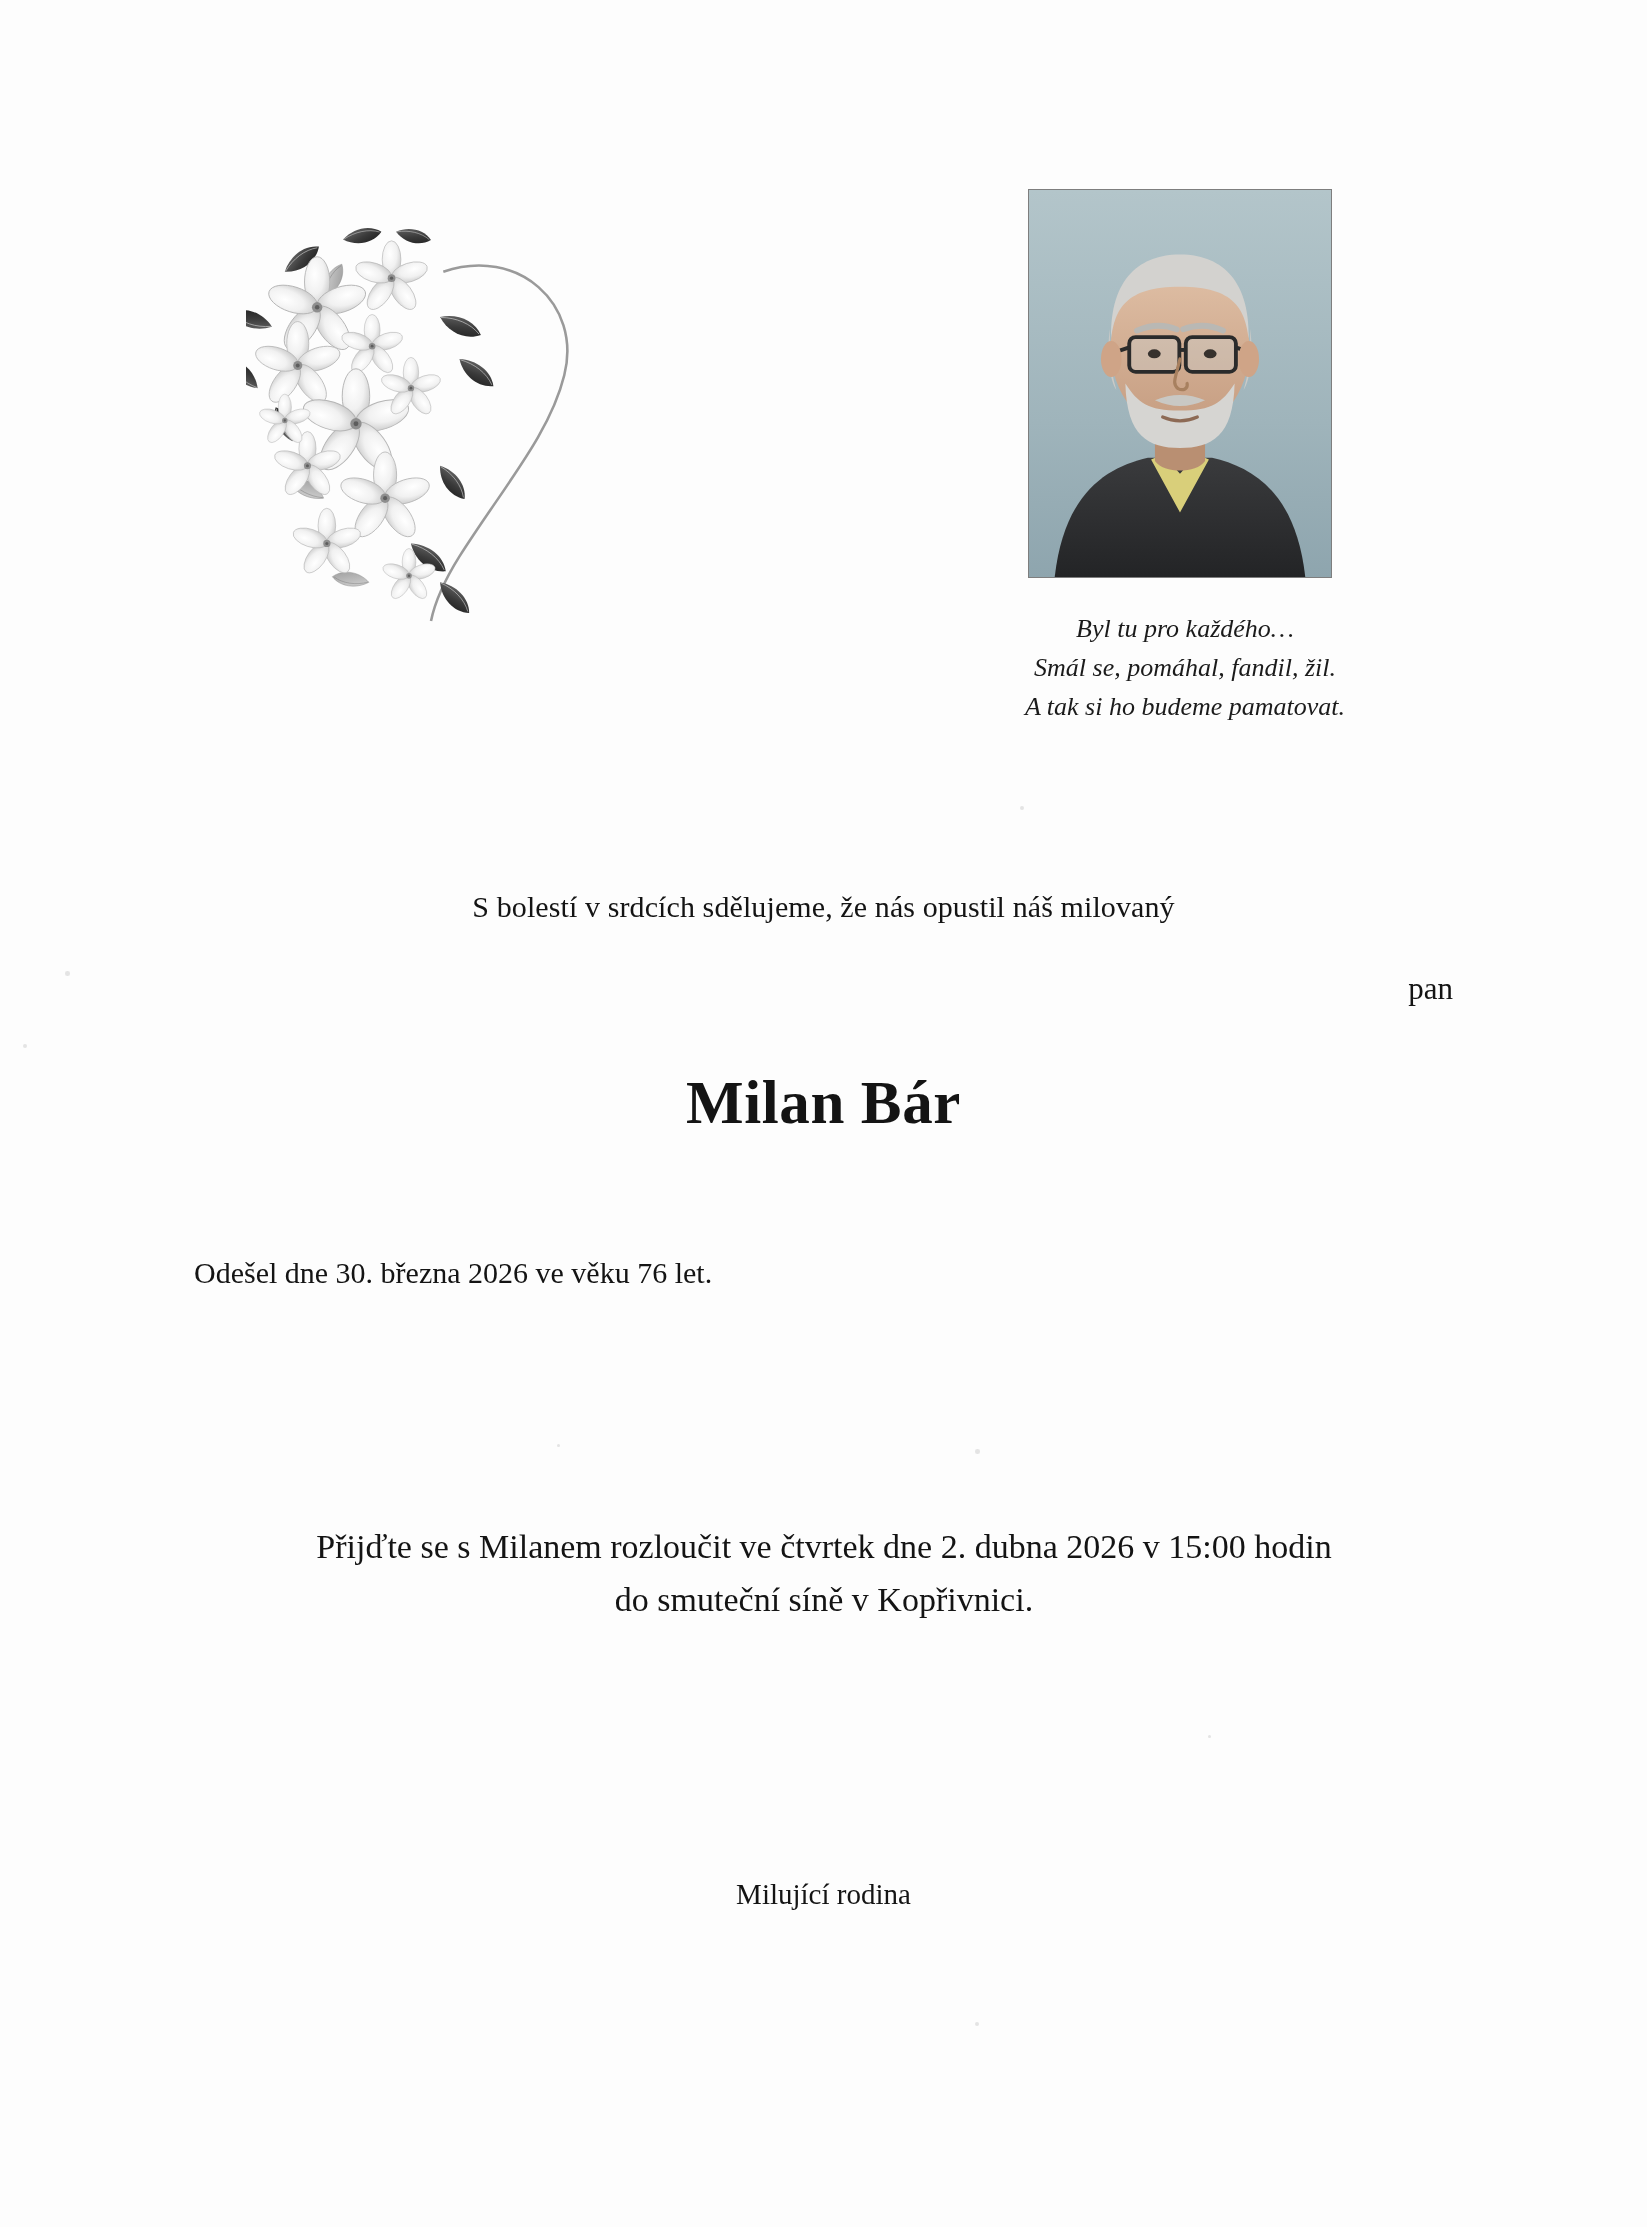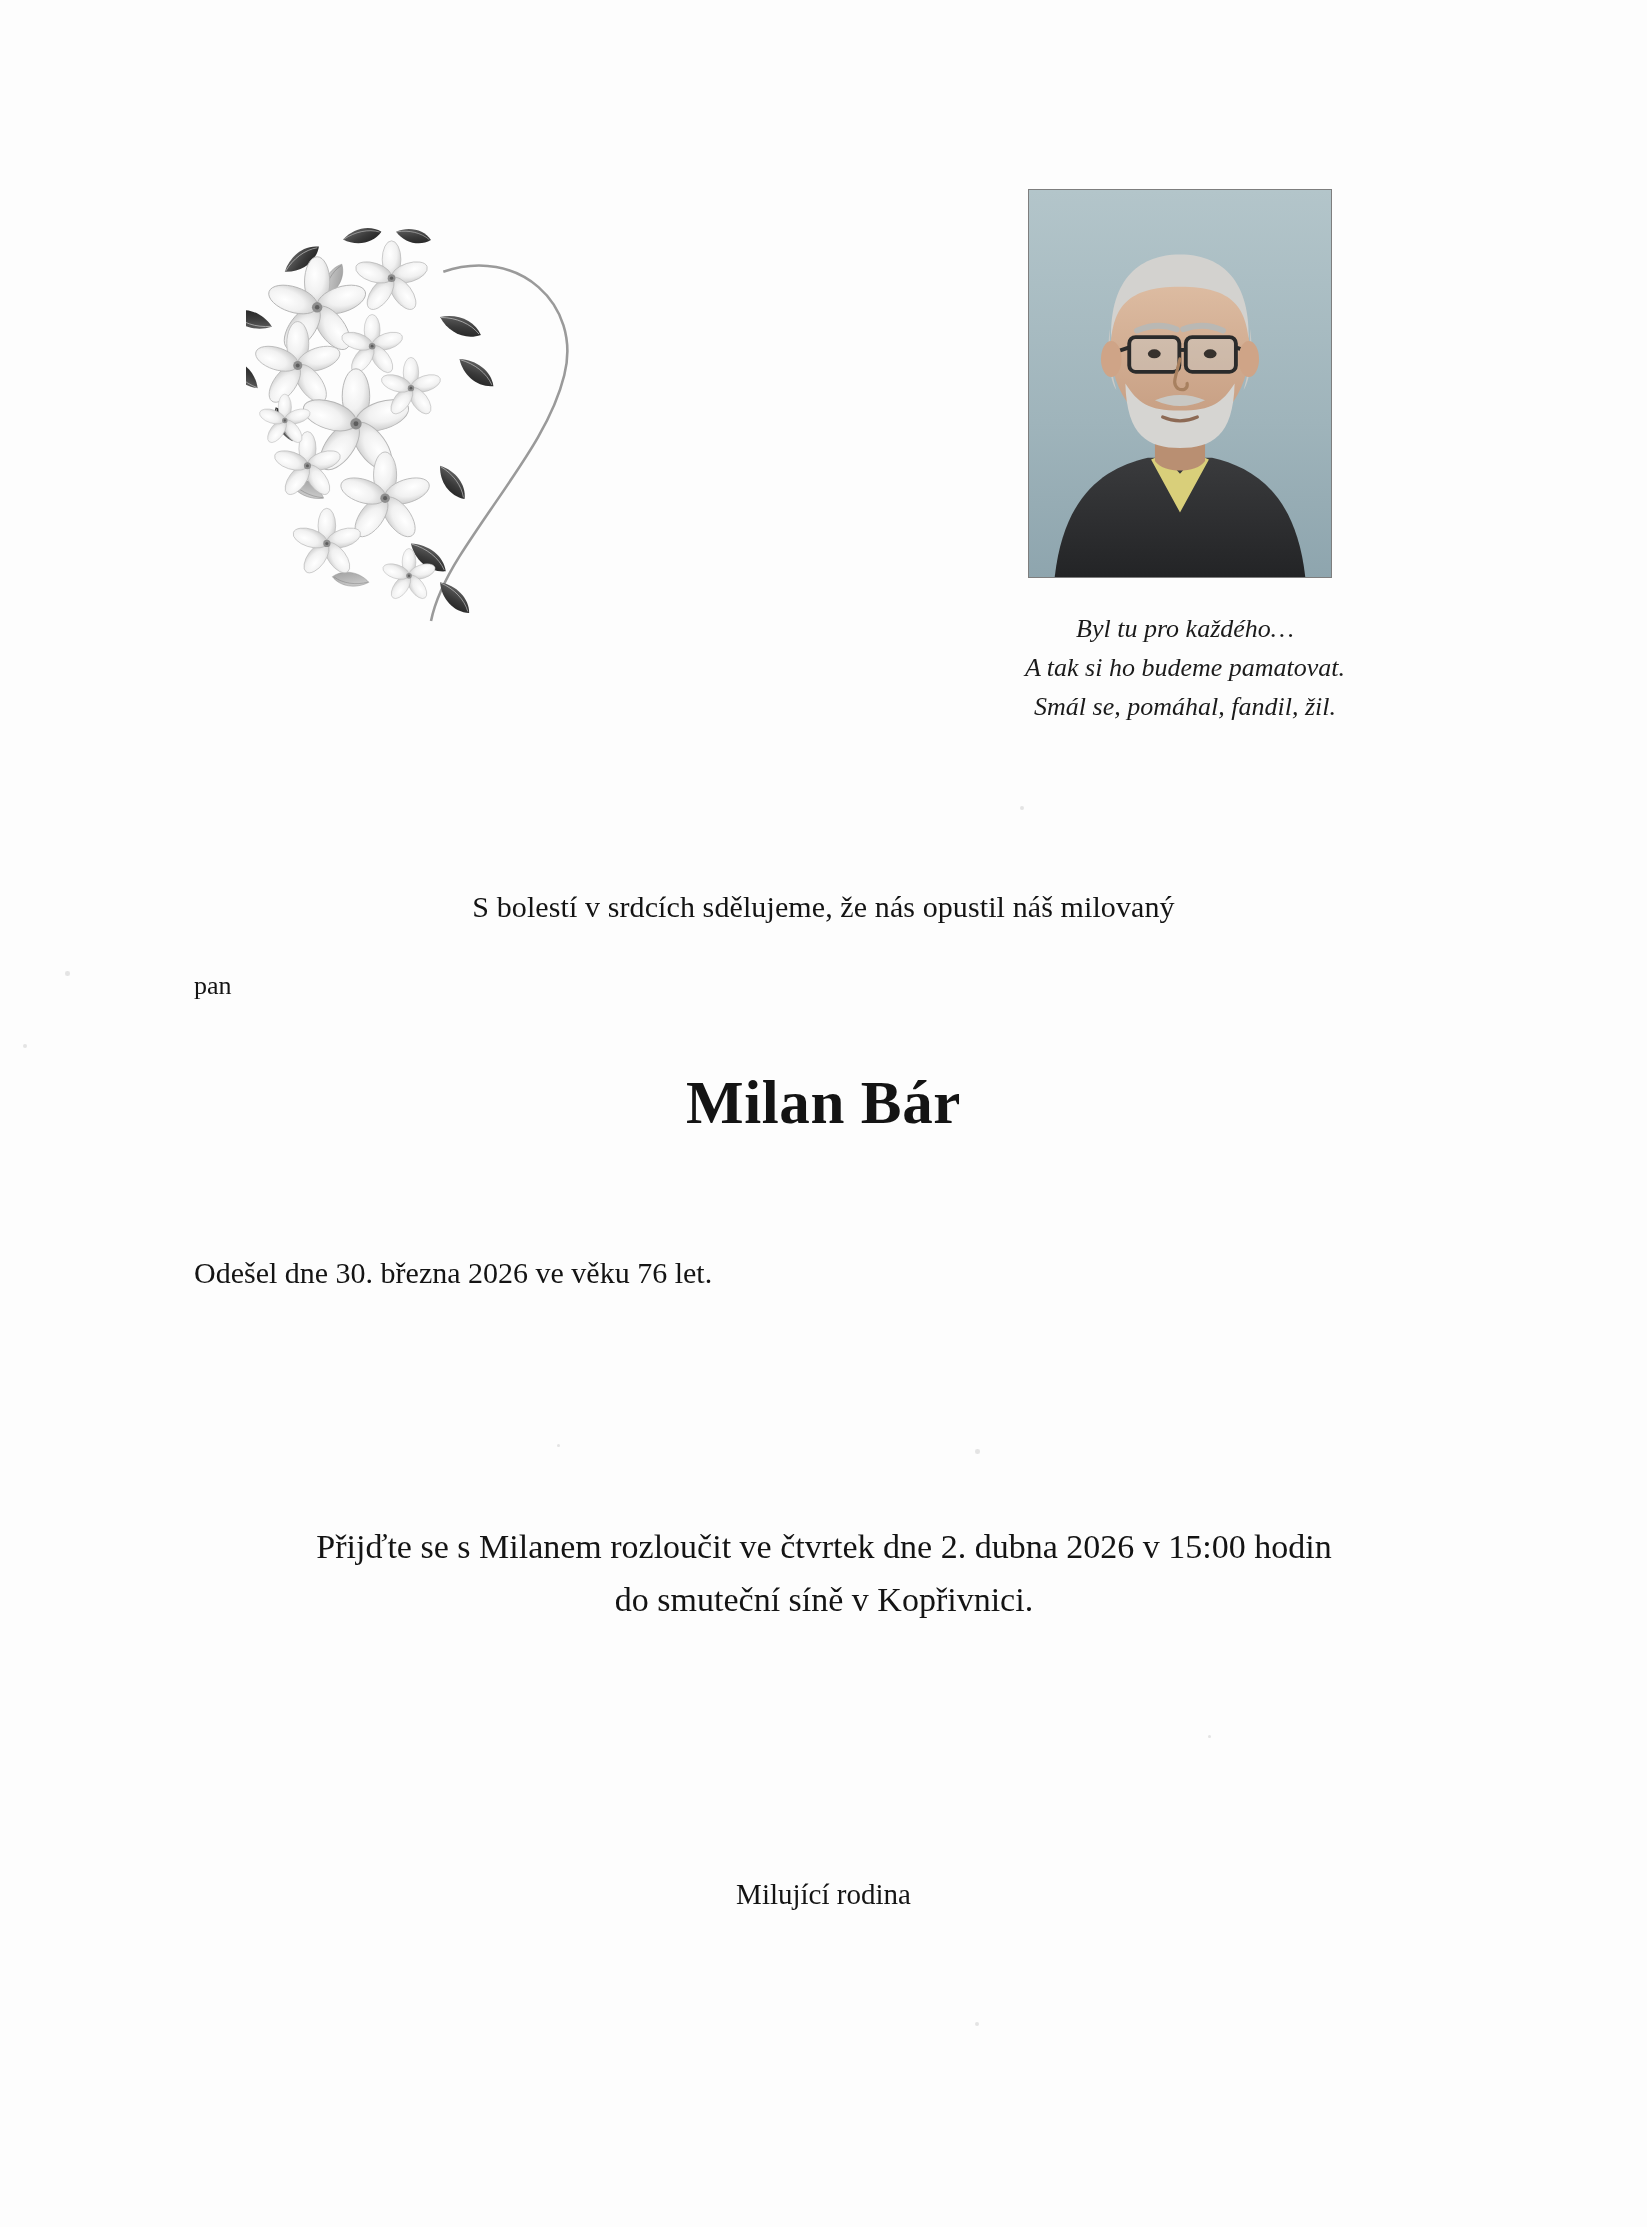--- a/index.html
+++ b/index.html
@@ -78,22 +78,22 @@
     width: 1259px;
     text-align: center;
     font-size: 30px;
     letter-spacing: 0.1px;
   }
   .pan {
     position: absolute;
     left: 194px;
     top: 971px;
     width: 1259px;
-    text-align: left;
-    font-size: 26px;
+    text-align: right;
+    font-size: 31px;
   }
   .name {
     position: absolute;
     left: 194px;
     top: 1068px;
     width: 1259px;
     text-align: center;
     font-size: 61px;
     font-weight: bold;
     letter-spacing: 0.6px;
@@ -263,22 +263,22 @@
         <path d="M208,352 q27,12 54,0" stroke="#8d6a55" stroke-width="5" fill="none" stroke-linecap="round"></path>
 
         <ellipse cx="128" cy="262" rx="16" ry="28" fill="#cfa487"></ellipse>
         <ellipse cx="342" cy="262" rx="16" ry="28" fill="#cfa487"></ellipse>
       </svg>
     </div>
   </div>
 
   <div class="verse">
     <div>Byl tu pro každého…</div>
+    <div>Smál se, pomáhal, fandil, žil.</div>
     <div>A tak si ho budeme pamatovat.</div>
-    <div>Smál se, pomáhal, fandil, žil.</div>
   </div>
 
   <div class="announce">S bolestí v srdcích sdělujeme, že nás opustil náš milovaný</div>
   <div class="pan">pan</div>
   <div class="name">Milan Bár</div>
   <div class="passed">Odešel dne 30. března 2026 ve věku 76 let.</div>
 
   <div class="invitation">
     <div>Přijďte se s Milanem rozloučit ve čtvrtek dne 2. dubna 2026 v 15:00 hodin</div>
     <div>do smuteční síně v Kopřivnici.</div>

